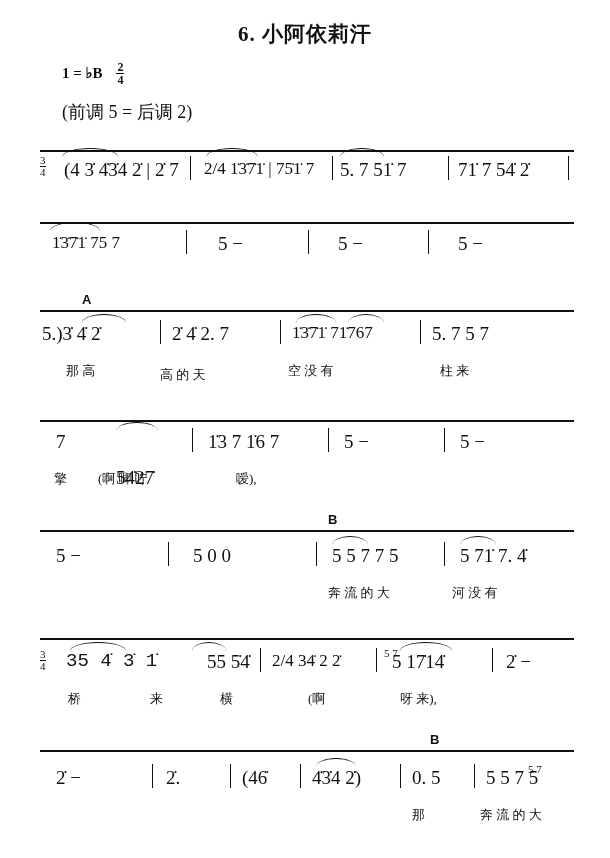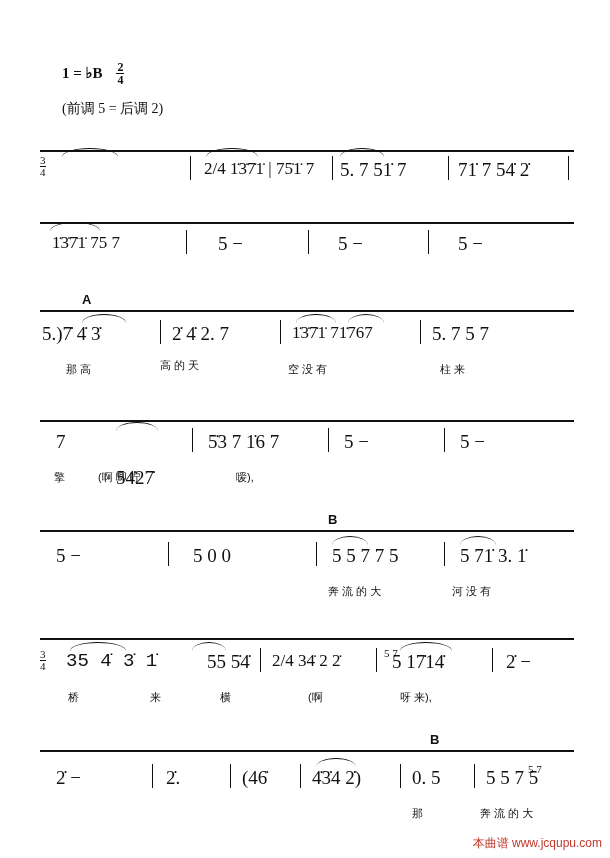--- a/index.html
+++ b/index.html
@@ -55,21 +55,21 @@
     padding: 0 1px;
   }
   .keysig .frac .den {
     display: block;
     padding: 0 1px;
   }
   .note-tune {
     position: absolute;
     top: 100px;
     left: 62px;
-    font-size: 14px;
+    font-size: 18px;
   }
 
   
   .row {
     position: absolute;
     left: 40px;
     width: 534px;
     height: 56px;
   }
   .row .line {
@@ -89,22 +89,22 @@
   }
   .cell {
     position: absolute;
     white-space: nowrap;
     font-size: 19px;
     font-family: "Liberation Serif", serif;
     line-height: 1;
   }
   .lyric {
     position: absolute;
-    font-size: 11px;
-    font-family: Liberation Sans, sans-serif;
+    font-size: 13px;
+    font-family: Liberation Serif, serif;
     white-space: nowrap;
   }
   .barline {
     position: absolute;
     width: 1px;
     background: #111;
     height: 24px;
   }
   .meter {
     display: inline-block;
@@ -150,37 +150,39 @@
     font-size: 12px;
     color: #c0392b;
     font-family: "Liberation Sans", sans-serif;
   }
 </style>
 </head>
 <body>
 
 <div class="page">
 
+  <div class="title">6. 小阿依莉汗</div>
 
   <div class="keysig">
     <span>1 = ♭B</span>
     <span class="frac">
       <span class="num">2</span>
       <span class="den">4</span>
     </span>
   </div>
 
   <div class="note-tune">(前调 5 = 后调 2)</div>
 
   <div class="row" style="top:150px">
     <div class="line"></div>
     <div class="cells">
       <div class="cell" style="left:0px; top:2px; font-size:13px;">
         <span class="meter"><span class="num">3</span><span class="den">4</span></span>
       </div>
+      <div class="cell" style="left:24px; top:6px;">(4 3̇ 4̇3̇4 2̇ | 2̇ 7</div>
       <div class="cell" style="left:164px; top:6px; font-size:17px;">2/4 1̇3̇7̇1̇ | 75̇1̇ 7</div>
       <div class="cell" style="left:300px; top:6px;">5. 7  51̇ 7</div>
       <div class="cell" style="left:418px; top:6px;">71̇ 7 54̇ 2̇</div>
       <div class="barline" style="left:150px; top:2px;"></div>
       <div class="barline" style="left:292px; top:2px;"></div>
       <div class="barline" style="left:408px; top:2px;"></div>
       <div class="barline" style="left:528px; top:2px;"></div>
       <div class="slur" style="left:22px; top:-6px; width:56px;"></div>
       <div class="slur" style="left:166px; top:-6px; width:52px;"></div>
       <div class="slur" style="left:300px; top:-6px; width:44px;"></div>
@@ -198,63 +200,63 @@
       <div class="barline" style="left:268px; top:4px;"></div>
       <div class="barline" style="left:388px; top:4px;"></div>
       <div class="slur" style="left:10px; top:-4px; width:50px;"></div>
     </div>
   </div>
 
   <div class="row" style="top:310px">
     <div class="marker" style="left:42px; top:-18px;">A</div>
     <div class="line"></div>
     <div class="cells">
-      <div class="cell" style="left:2px; top:10px;">5.)7̇   4̇ 3̇</div>
+      <div class="cell" style="left:2px; top:10px;">5.)3̇   4̇ 2̇</div>
       <div class="cell" style="left:132px; top:10px;">2̇  4̇  2. 7</div>
       <div class="cell" style="left:252px; top:10px; font-size:17px;">1̇3̇7̇1̇  71̇767</div>
       <div class="cell" style="left:392px; top:10px;text-align:center;">5. 7  5 7</div>
       <div class="barline" style="left:120px; top:6px;"></div>
       <div class="barline" style="left:240px; top:6px;"></div>
       <div class="barline" style="left:380px; top:6px;"></div>
       <div class="slur" style="left:42px; top:0px; width:44px;"></div>
       <div class="slur" style="left:256px; top:0px; width:40px;"></div>
       <div class="slur" style="left:308px; top:0px; width:36px;"></div>
     </div>
     <div class="lyric" style="left:26px; top:52px;">那 高</div>
-    <div class="lyric" style="left:120px; top:48px;">高 的 天</div>
+    <div class="lyric" style="left:120px; top:56px;">高 的 天</div>
     <div class="lyric" style="left:248px; top:52px;">空   没 有</div>
     <div class="lyric" style="left:400px; top:52px;">柱    来</div>
   </div>
 
   <div class="row" style="top:420px">
     <div class="line"></div>
     <div class="cells">
       <div class="cell" style="left:16px; top:8px;">7</div>
       <div class="cell" style="left:76px; top:8px;margin-top:36px;">54̇27̇</div>
-      <div class="cell" style="left:168px; top:8px;">5̇3 7  1̇6 7</div>
+      <div class="cell" style="left:168px; top:8px;">1̇3 7  1̇6 7</div>
       <div class="cell" style="left:304px; top:8px;">5      −</div>
       <div class="cell" style="left:420px; top:8px;">5      −</div>
       <div class="barline" style="left:152px; top:4px;"></div>
       <div class="barline" style="left:288px; top:4px;"></div>
       <div class="barline" style="left:404px; top:4px;"></div>
       <div class="slur" style="left:76px; top:-2px; width:42px;"></div>
     </div>
     <div class="lyric" style="left:14px; top:50px;">擎</div>
     <div class="lyric" style="left:58px; top:50px;">(啊 唧  咛</div>
     <div class="lyric" style="left:196px; top:50px;">嗳),</div>
   </div>
 
   <div class="row" style="top:530px">
     <div class="marker" style="left:288px; top:-18px;">B</div>
     <div class="line"></div>
     <div class="cells">
       <div class="cell" style="left:16px; top:12px;">5      −</div>
       <div class="cell" style="left:146px; top:12px;margin-left:7px;">5  0  0</div>
       <div class="cell" style="left:292px; top:12px;">5 5 7   7 5</div>
-      <div class="cell" style="left:420px; top:12px;">5 71̇  3. 1̇</div>
+      <div class="cell" style="left:420px; top:12px;">5 71̇  7. 4̇</div>
       <div class="barline" style="left:128px; top:8px;"></div>
       <div class="barline" style="left:276px; top:8px;"></div>
       <div class="barline" style="left:404px; top:8px;"></div>
       <div class="slur" style="left:292px; top:2px; width:36px;"></div>
       <div class="slur" style="left:420px; top:2px; width:36px;"></div>
     </div>
     <div class="lyric" style="left:288px; top:54px;">奔 流 的 大</div>
     <div class="lyric" style="left:412px; top:54px;">河   没 有</div>
   </div>
 
@@ -299,15 +301,14 @@
       <div class="barline" style="left:190px; top:10px;"></div>
       <div class="barline" style="left:260px; top:10px;"></div>
       <div class="barline" style="left:360px; top:10px;"></div>
       <div class="barline" style="left:434px; top:10px;"></div>
       <div class="slur" style="left:276px; top:4px; width:40px;"></div>
     </div>
     <div class="lyric" style="left:372px; top:56px;">那</div>
     <div class="lyric" style="left:440px; top:56px;">奔 流 的 大</div>
   </div>
 
-  <div class="watermark">本曲谱 www.jcqupu.com</div>
 
 </div>
 
 </body></html>

